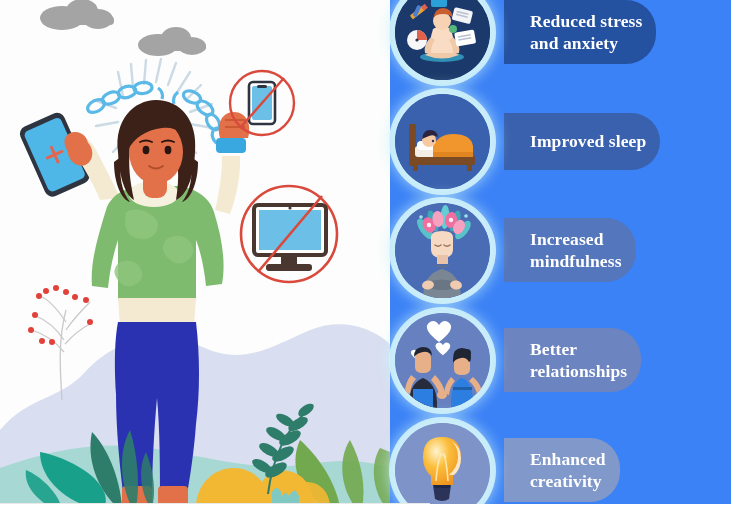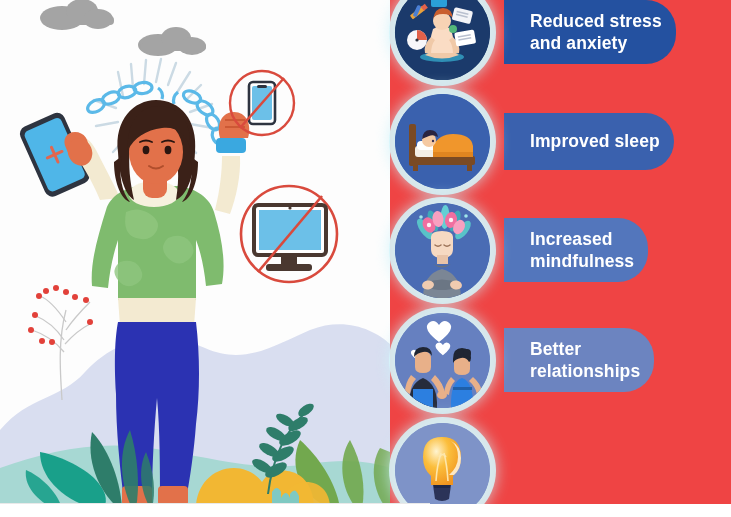--- a/index.html
+++ b/index.html
@@ -7,22 +7,23 @@
   html, body {
     width: 731px; height: 517px;
     overflow: hidden;
     background: #ffffff;
     font-family: "Liberation Sans", sans-serif;
   }
   #infographic {
     position: relative;
     width: 731px;
     height: 517px;
-    background: #ef4444;
+    background: #3b82f6;
     overflow: hidden;
+    font-family: Liberation Serif, serif;
   }
 
   
   #illustration {
     position: absolute;
     left: 0; top: 0;
     width: 390px; height: 517px;
     overflow: hidden;
     background: #fdfdfd;
   }
@@ -464,20 +465,24 @@
           <path d="M38,61 q9,7 18,0 q-9,4 -18,0 Z" fill="#68727f"></path>
 
           <path d="M30,80 q17,-7 34,0 q-2,7 -17,7 q-15,0 -17,-7 Z" fill="#6b7684"></path>
           <ellipse cx="33" cy="82" rx="6" ry="4.5" fill="#f0cbb0" transform="rotate(-10 33 82)"></ellipse>
           <ellipse cx="61" cy="82" rx="6" ry="4.5" fill="#f0cbb0" transform="rotate(10 61 82)"></ellipse>
         </svg>
       </div>
     </div>
 
     <div class="benefit-row" id="row-4">
+      <div class="benefit-pill pill-2line" style="background:#8098ca;">
+        <span>Enhanced
+creativity</span>
+      </div>
       <div class="benefit-circle" style="background:#7e93c8;">
         <svg viewBox="0 0 95 95" xmlns="http://www.w3.org/2000/svg">
           <circle cx="47.5" cy="47.5" r="47.5" fill="#7e93c8"></circle>
           <defs>
             <radialGradient id="bulbGrad" cx="35%" cy="30%" r="75%">
               <stop offset="0%" stop-color="#fff4d0"></stop>
               <stop offset="45%" stop-color="#fbbe3c"></stop>
               <stop offset="100%" stop-color="#f0941f"></stop>
             </radialGradient>
           </defs>

